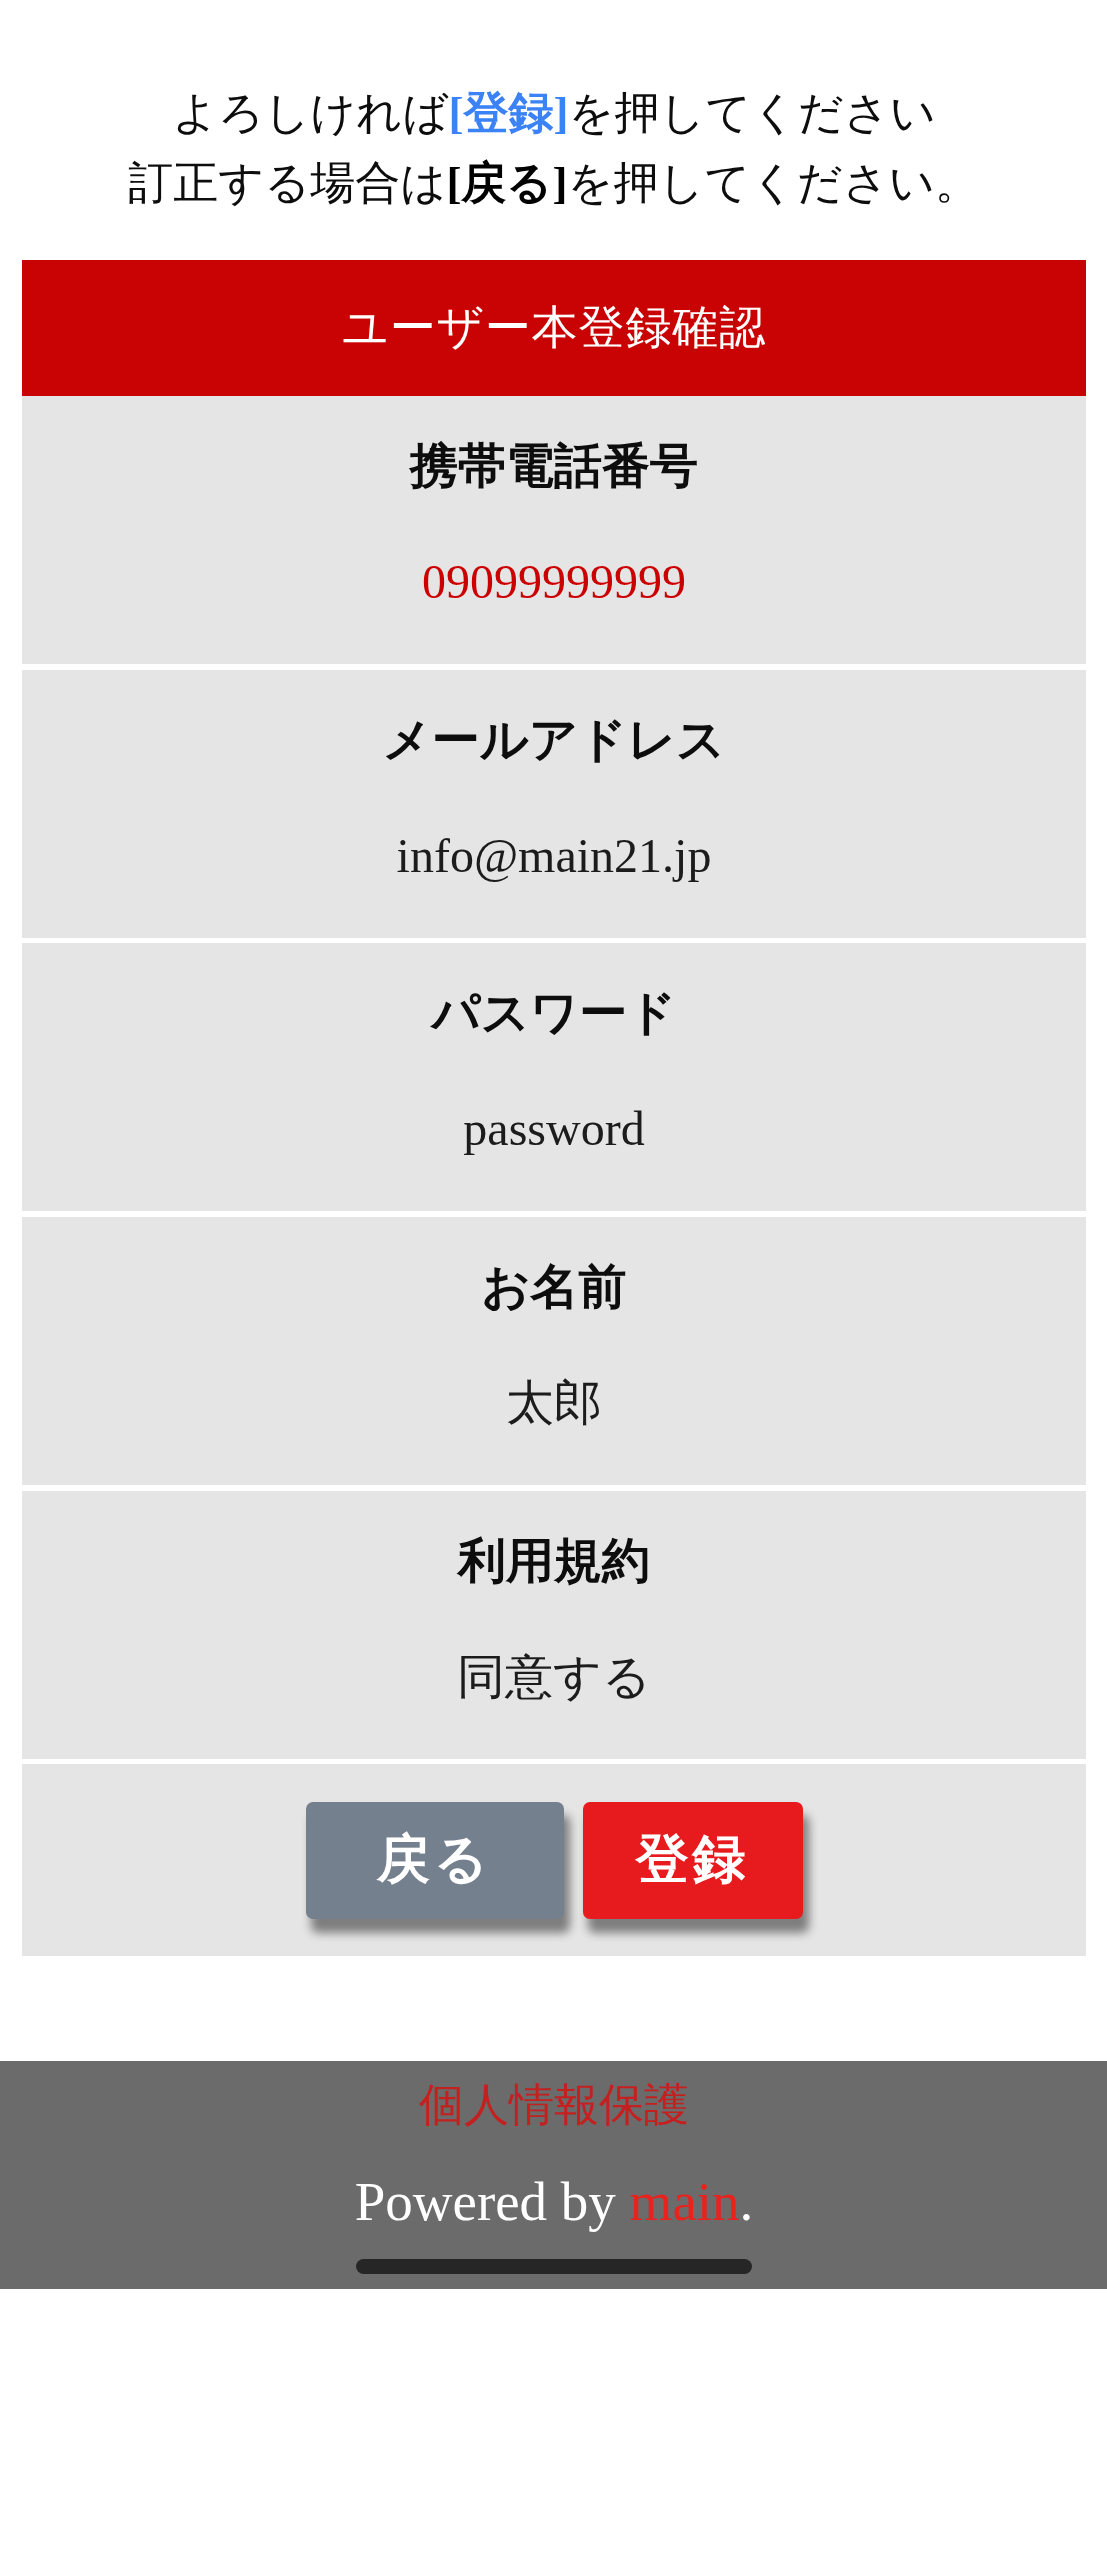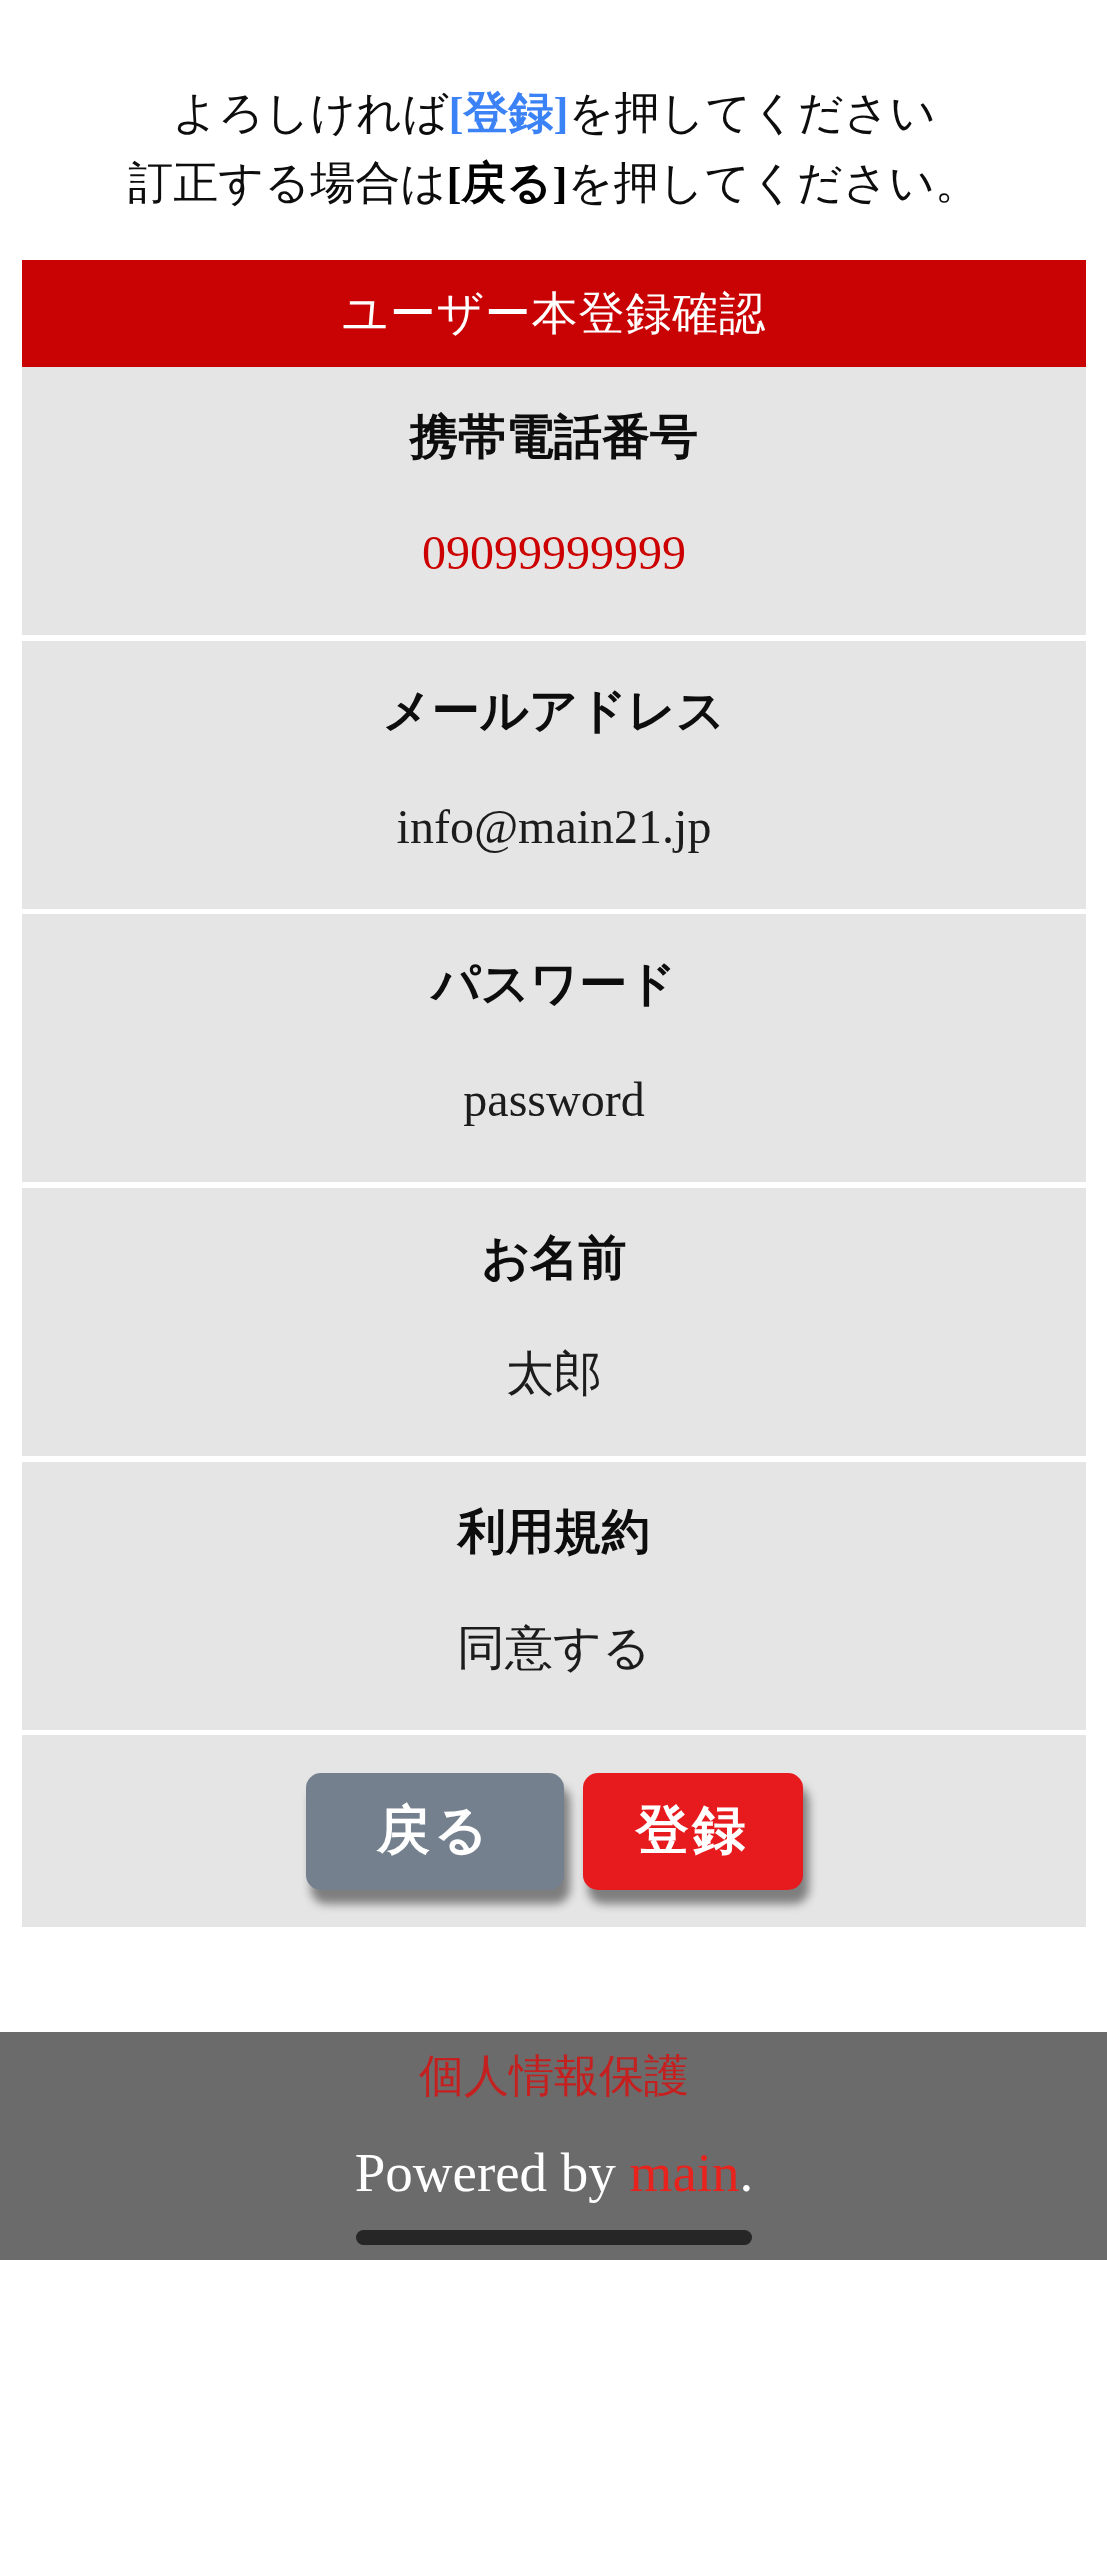--- a/index.html
+++ b/index.html
@@ -40,21 +40,21 @@
     color: #0d0d0d;
   }
   .hl-red  { color: #3b82f6; font-weight: bold; }
   .hl-bold { color: #000; font-weight: bold; }
 
   
   .confirm-table { margin: 42px 22px 0 22px; }
   .table-header {
     background: #c90304;
     color: #ffffff;
-    height: 107px;
+    height: 136px;
     display: flex;
     align-items: center;
     justify-content: center;
     font-size: 46px;
     letter-spacing: 0.9px;
   }
   .row {
     background: #e5e5e5;
     height: 268px;
     text-align: center;
@@ -79,21 +79,21 @@
     height: 192px;
     display: flex;
     align-items: center;
     justify-content: center;
     gap: 19px;
   }
   .btn {
     border: none;
     width: 258px;
     height: 117px;
-    border-radius: 15px;
+    border-radius: 7px;
     color: #ffffff;
     font-family: "DejaVu Sans", sans-serif;
     font-weight: bold;
     font-size: 53px;
     letter-spacing: 3.8px;
     cursor: pointer;
     box-shadow: 5.7px 13.3px 9.5px rgba(0,0,0,0.45);
     display: flex;
     align-items: center;
     justify-content: center;

